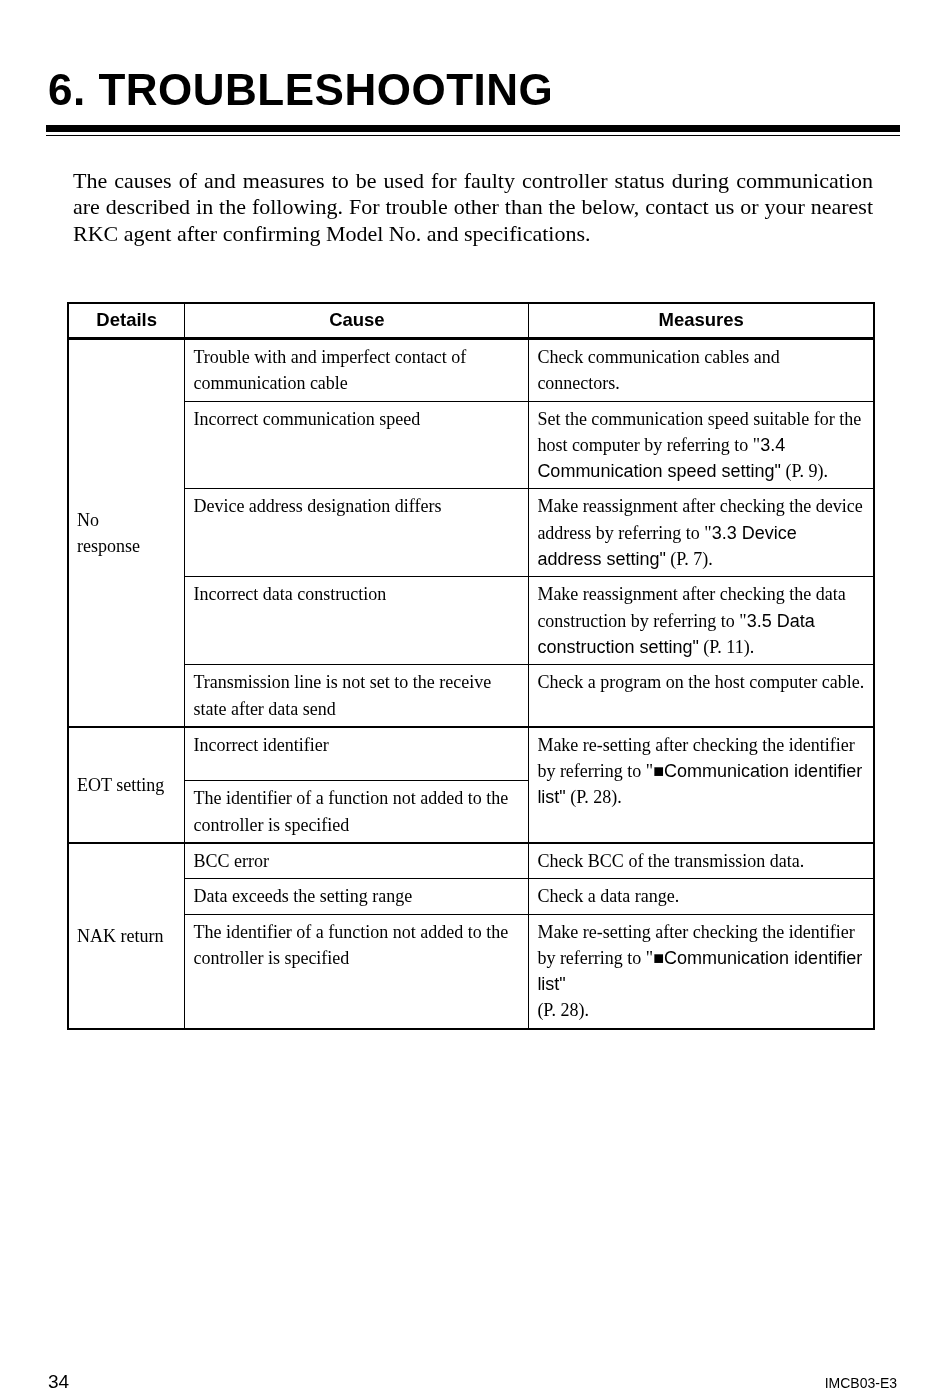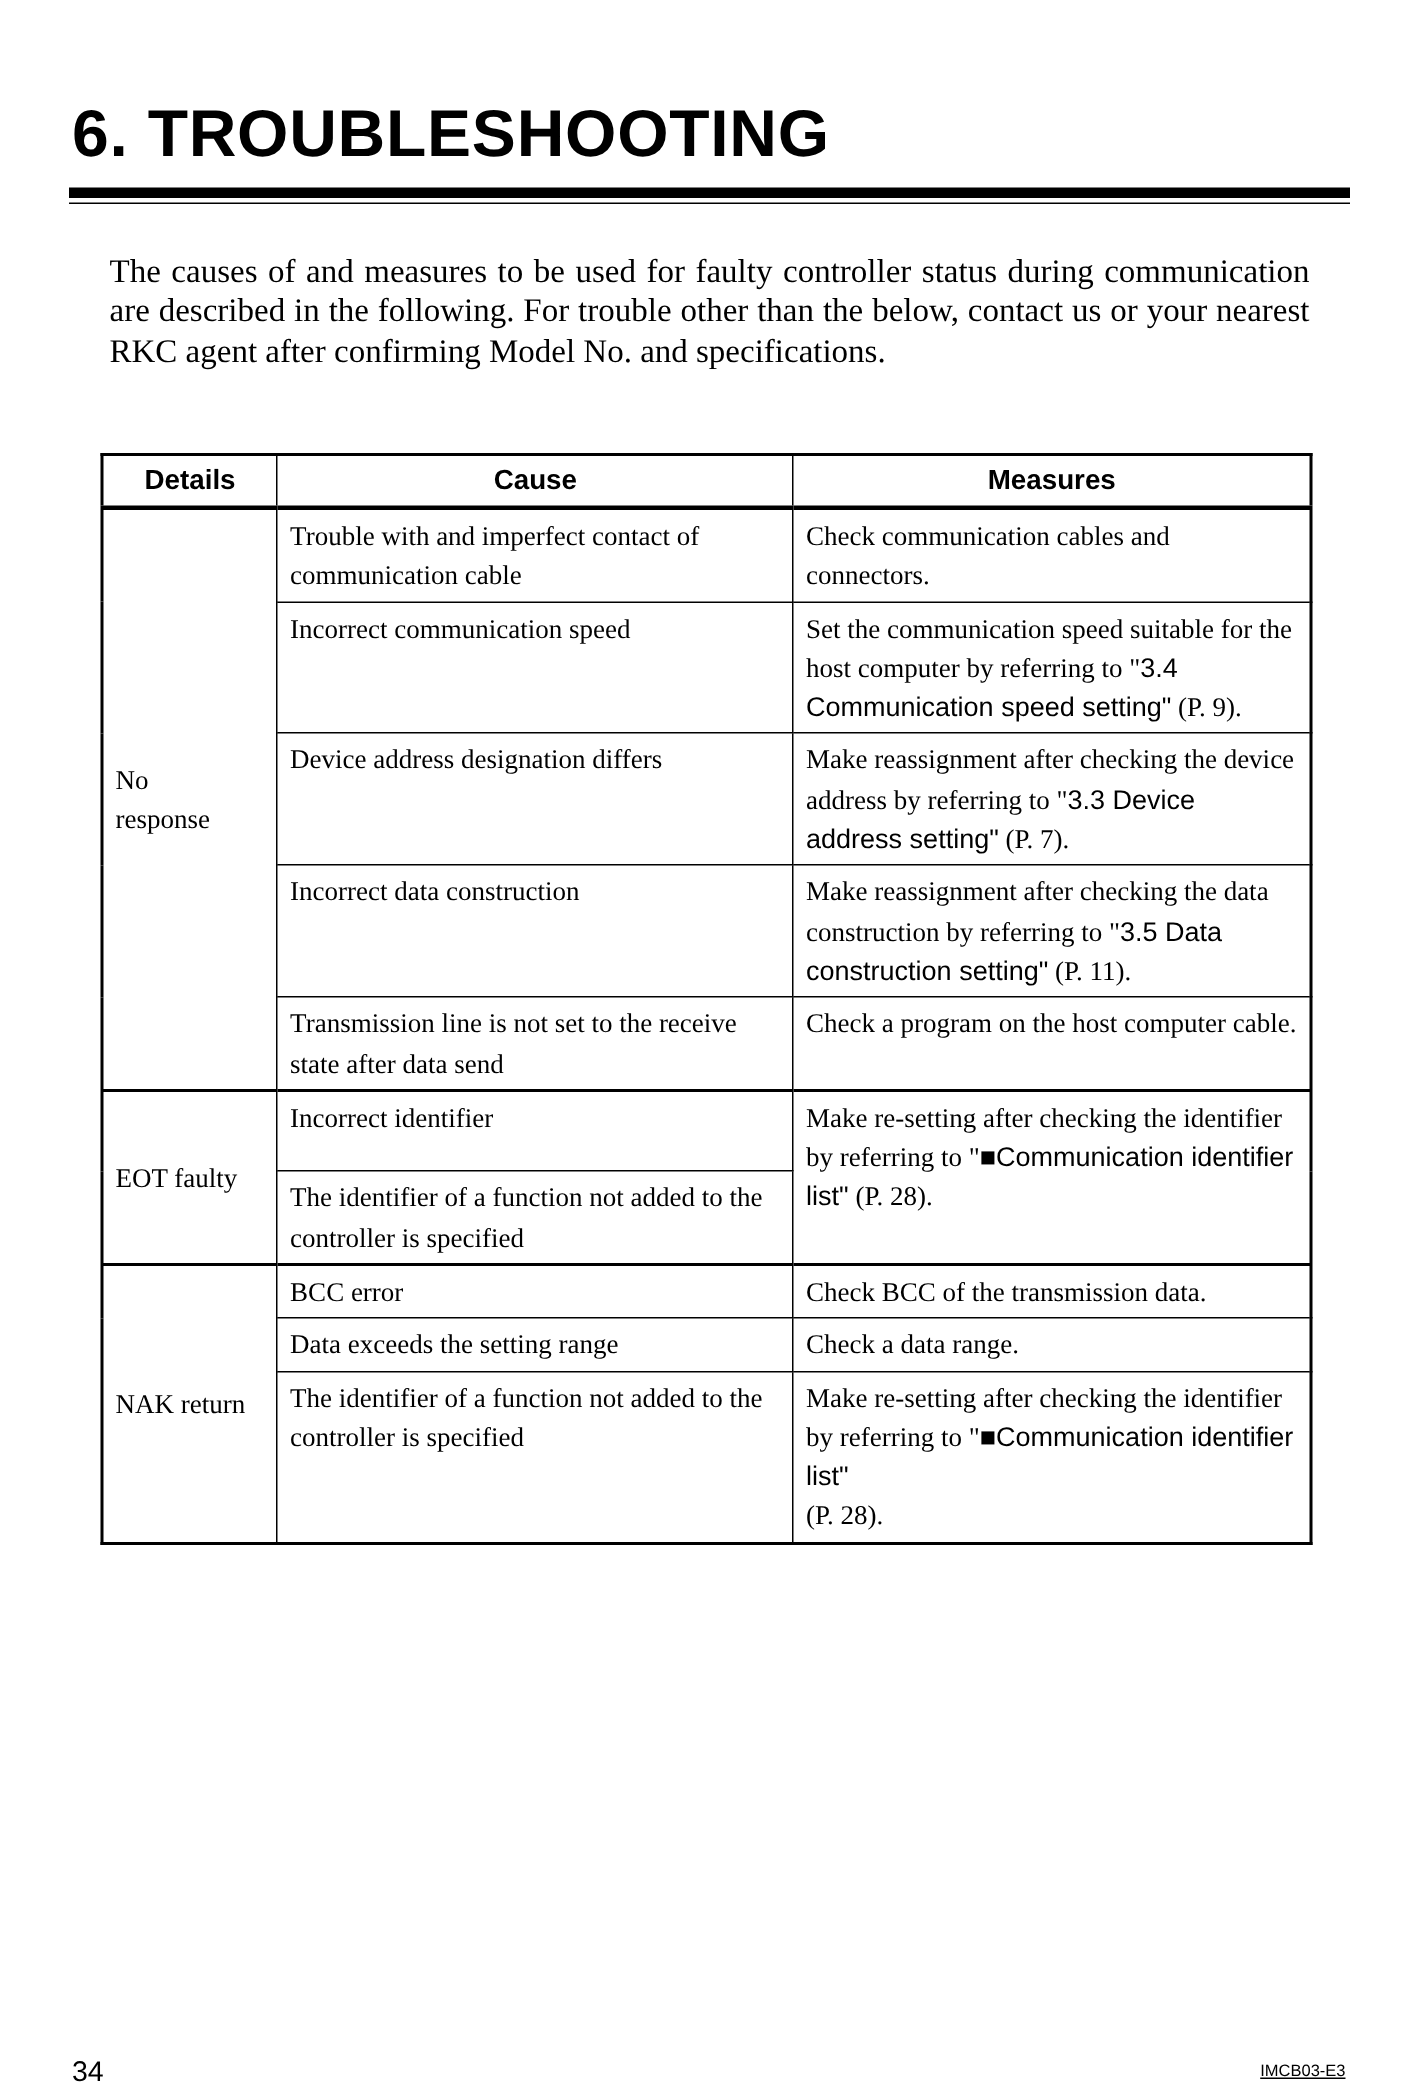--- a/index.html
+++ b/index.html
@@ -24,21 +24,21 @@
   table.trouble th {
     font-family: "Liberation Sans", sans-serif; font-weight: bold; font-size: 18.5px;
     border: 1px solid #000; border-bottom: 3px solid #000; height: 33px; padding: 0; text-align: center;
   }
   table.trouble td { border: 1px solid #000; vertical-align: top; padding: 4px 8px 4px 8px; }
   td.details { vertical-align: middle !important; }
   .sans { font-family: "Liberation Sans", sans-serif; font-size: 18px; }
   col.c1 { width: 117px; } col.c2 { width: 345px; } col.c3 { width: 346px; }
   tr.group-start td { border-top: 2px solid #000; }
   .page-num { position: absolute; left: 48px; top: 1371px; font-family: "Liberation Sans", sans-serif; font-size: 19px; }
-  .doc-code { position: absolute; right: 53px; top: 1375px; font-family: "Liberation Sans", sans-serif; font-size: 11px; text-decoration: underline; }
+  .doc-code { position: absolute; right: 53px; top: 1375px; font-family: "Liberation Sans", sans-serif; font-size: 14px; }
 </style>
 </head>
 <body>
 
 <h1 class="title">6.  TROUBLESHOOTING</h1>
 <div class="rule-thick"></div>
 <div class="rule-thin"></div>
 
 <p class="intro">The causes of and measures to be used for faulty controller status during communication are described in the following. For trouble other than the below, contact us or your nearest RKC agent after confirming Model No. and specifications.</p>
 
@@ -75,21 +75,21 @@
     <tr style="height:86px">
       <td>Incorrect data construction</td>
       <td><span>Make reassignment after checking the data construction by referring to "</span><span class="sans">3.5 Data construction setting"</span><span> (P. 11).</span></td>
     </tr>
     <tr style="height:60px">
       <td>Transmission line is not set to the receive state after data send</td>
       <td><span>Check a program on the host computer cable.</span></td>
     </tr>
 
     <tr class="group-start" style="height:54px">
-      <td class="details" rowspan="2">EOT faulty</td>
+      <td class="details" rowspan="2">EOT setting</td>
       <td>Incorrect identifier</td>
       <td rowspan="2"><span>Make re-setting after checking the identifier by referring to "</span><span class="sans">■Communication identifier list"</span><span> (P. 28).</span></td>
     </tr>
     <tr style="height:58px">
       <td>The identifier of a function not added to the controller is specified</td>
     </tr>
 
     <tr class="group-start" style="height:33px">
       <td class="details" rowspan="3">NAK return</td>
       <td>BCC error</td>

